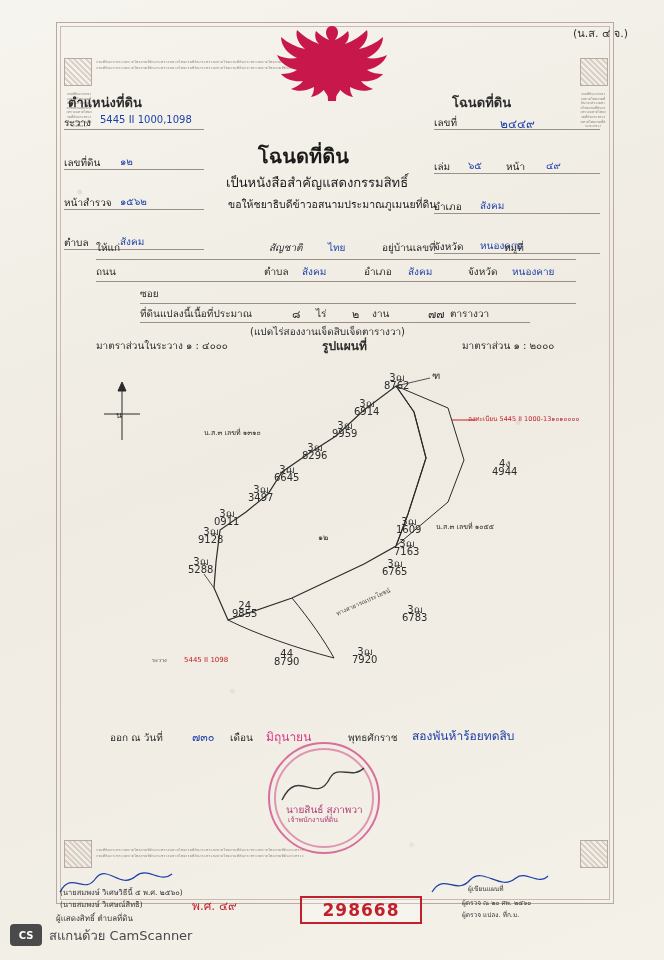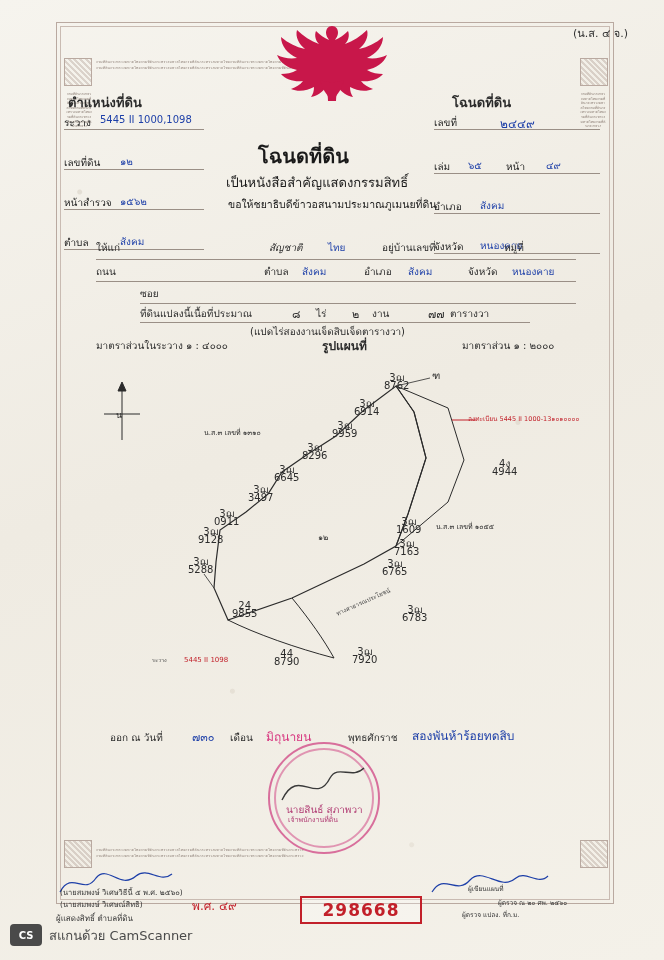--- a/index.html
+++ b/index.html
@@ -362,21 +362,21 @@
   <svg class="scribble" style="left:430px;top:870px;" width="120" height="30">
     <path d="M2 22 C14 2, 26 26, 40 10 C54 -4, 70 22, 86 8 C96 0, 108 16, 118 6" fill="none" stroke="#1d3fa8" stroke-width="1.2"></path>
   </svg>
 
   <div class="t th" style="left:60px;top:886px;font-size:7.5px;color:#333;">(นายสมพงษ์ วิเศษวิธีนี้ ๕ พ.ศ. ๒๕๖๐)</div>
   <div class="t th" style="left:60px;top:898px;font-size:7.5px;color:#333;">(นายสมพงษ์ วิเศษณ์สิทธิ)</div>
   <div class="t th" style="left:56px;top:912px;font-size:8px;color:#333;">ผู้แสดงสิทธิ์ ตำบลที่ดิน</div>
   <div class="t th red" style="left:192px;top:896px;font-size:12px;">พ.ศ. ๔๙</div>
 
   <div class="t th" style="left:468px;top:884px;font-size:6.5px;color:#333;">ผู้เขียนแผนที่</div>
-  <div class="t th" style="left:462px;top:898px;font-size:6.5px;color:#333;margin-left:36px;">ผู้ตรวจ ณ ๒๐ ศพ. ๒๕๖๐</div>
+  <div class="t th" style="left:462px;top:898px;font-size:6.5px;color:#333;">ผู้ตรวจ ณ ๒๐ ศพ. ๒๕๖๐</div>
   <div class="t th" style="left:462px;top:910px;font-size:6.5px;color:#333;">ผู้ตรวจ แปลง. ที่ก.ม.</div>
 
   <div class="num-stamp">298668</div>
 
   <div class="camscan">
     <div class="cslogo">CS</div>
     <div class="cstext th">สแกนด้วย CamScanner</div>
   </div>
 
 </div>

